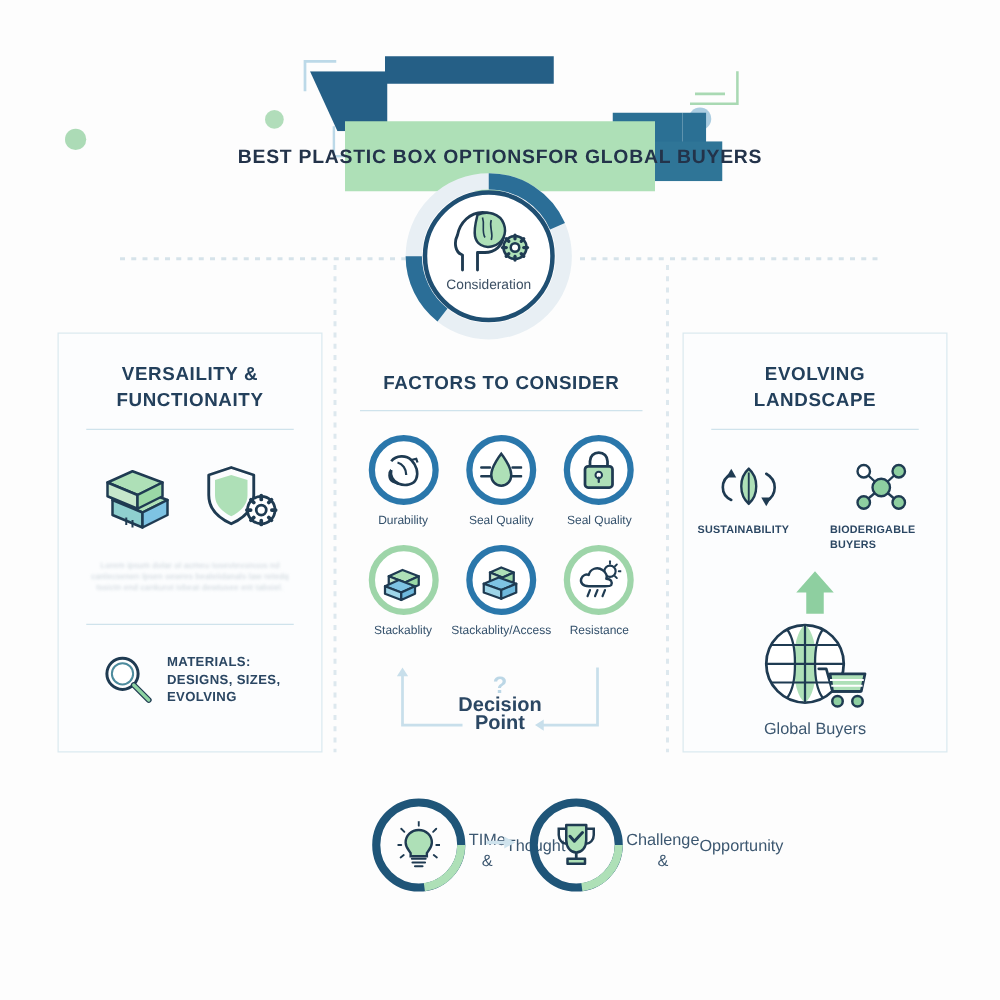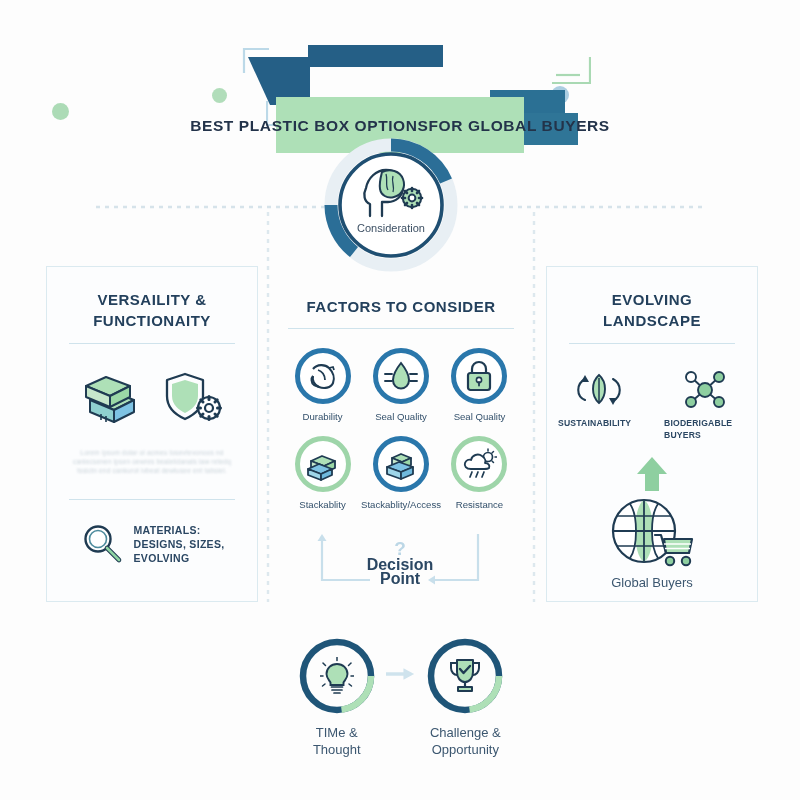--- a/index.html
+++ b/index.html
@@ -89,21 +89,21 @@
   
   .two-icons { display: flex; justify-content: center; gap: 24px; }
   .icon-cap {
     font-size: 8.6px; font-weight: bold; color: #2b4763; text-align: left;
     letter-spacing: .2px; line-height: 11px; margin-top: 8px;
   }
 
   
   .bottom { position: absolute; left: 295px; top: 636px; width: 212px; }
   .bottom-row { display: flex; align-items: flex-start; justify-content: center; gap: 8px; }
-  .bnode { display: flex; flex-direction: column; align-items: center; width: 86px; }
+  .bnode { display: flex; flex-direction: row; align-items: center; width: 86px; }
   .bnode-label {
     margin-top: 8px; font-size: 13px; color: #3c5770; text-align: center; line-height: 17px;
   }
   .barrow { margin-top: 30px; }
 </style>
 </head>
 <body>
 
 <div class="stage">
 

